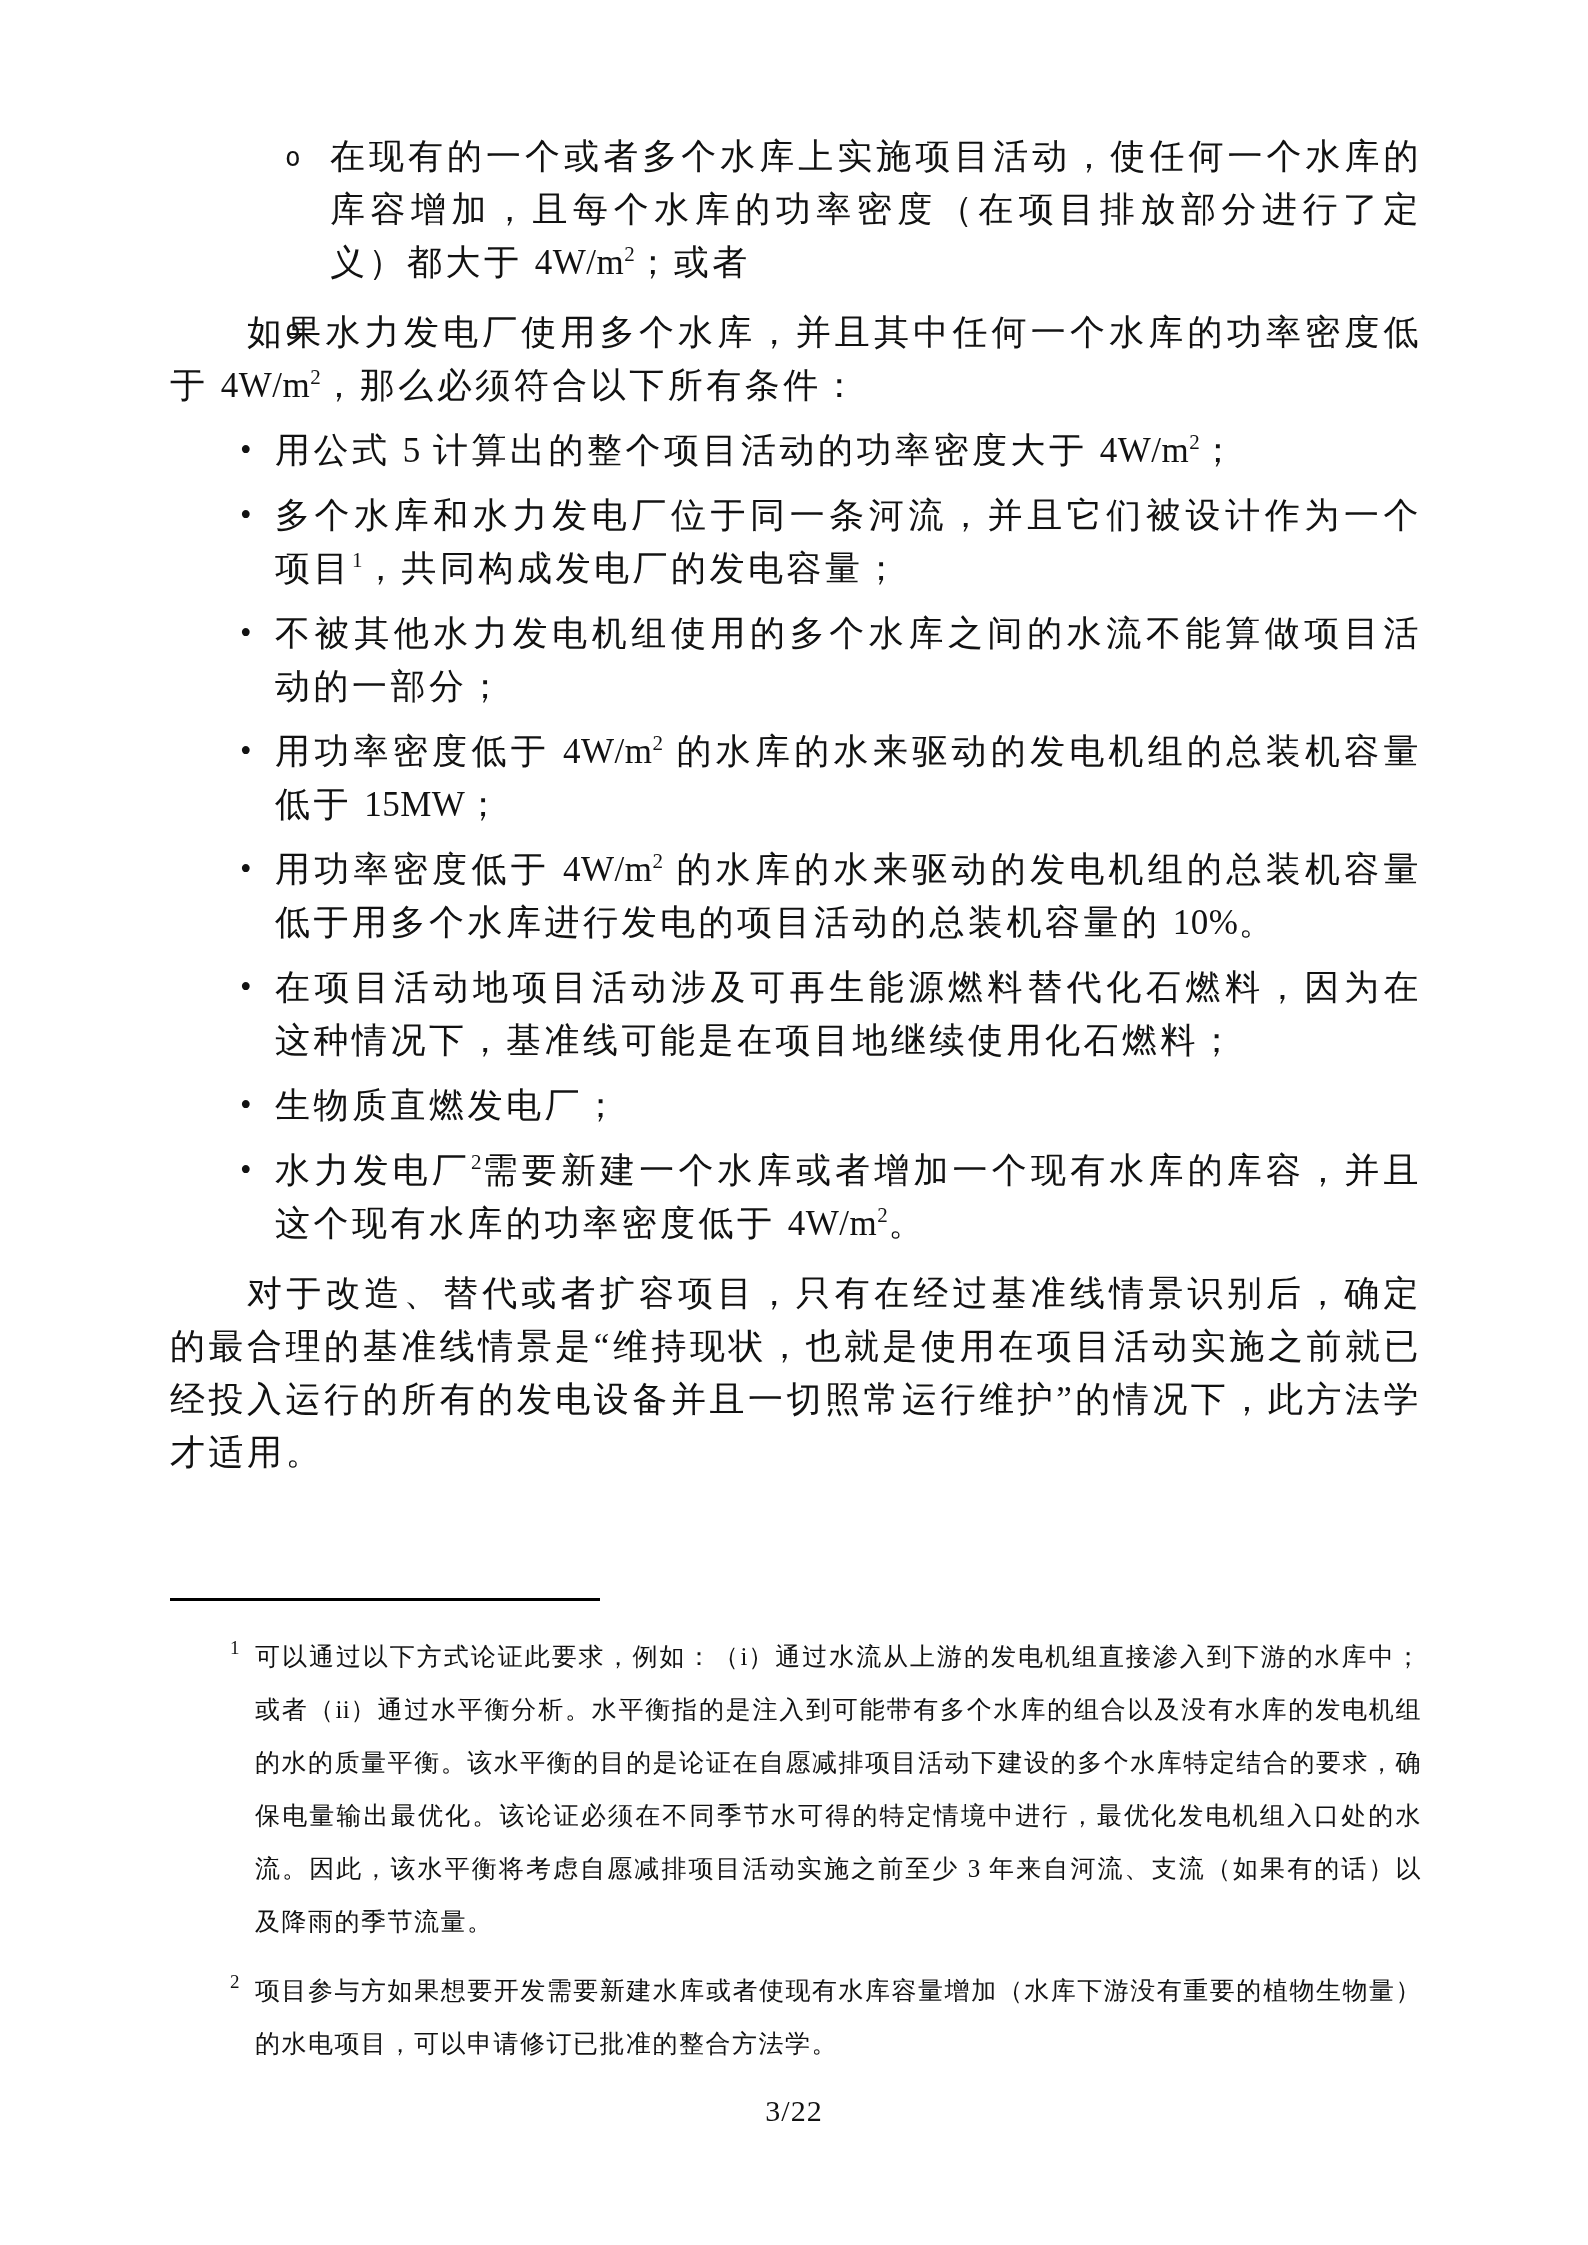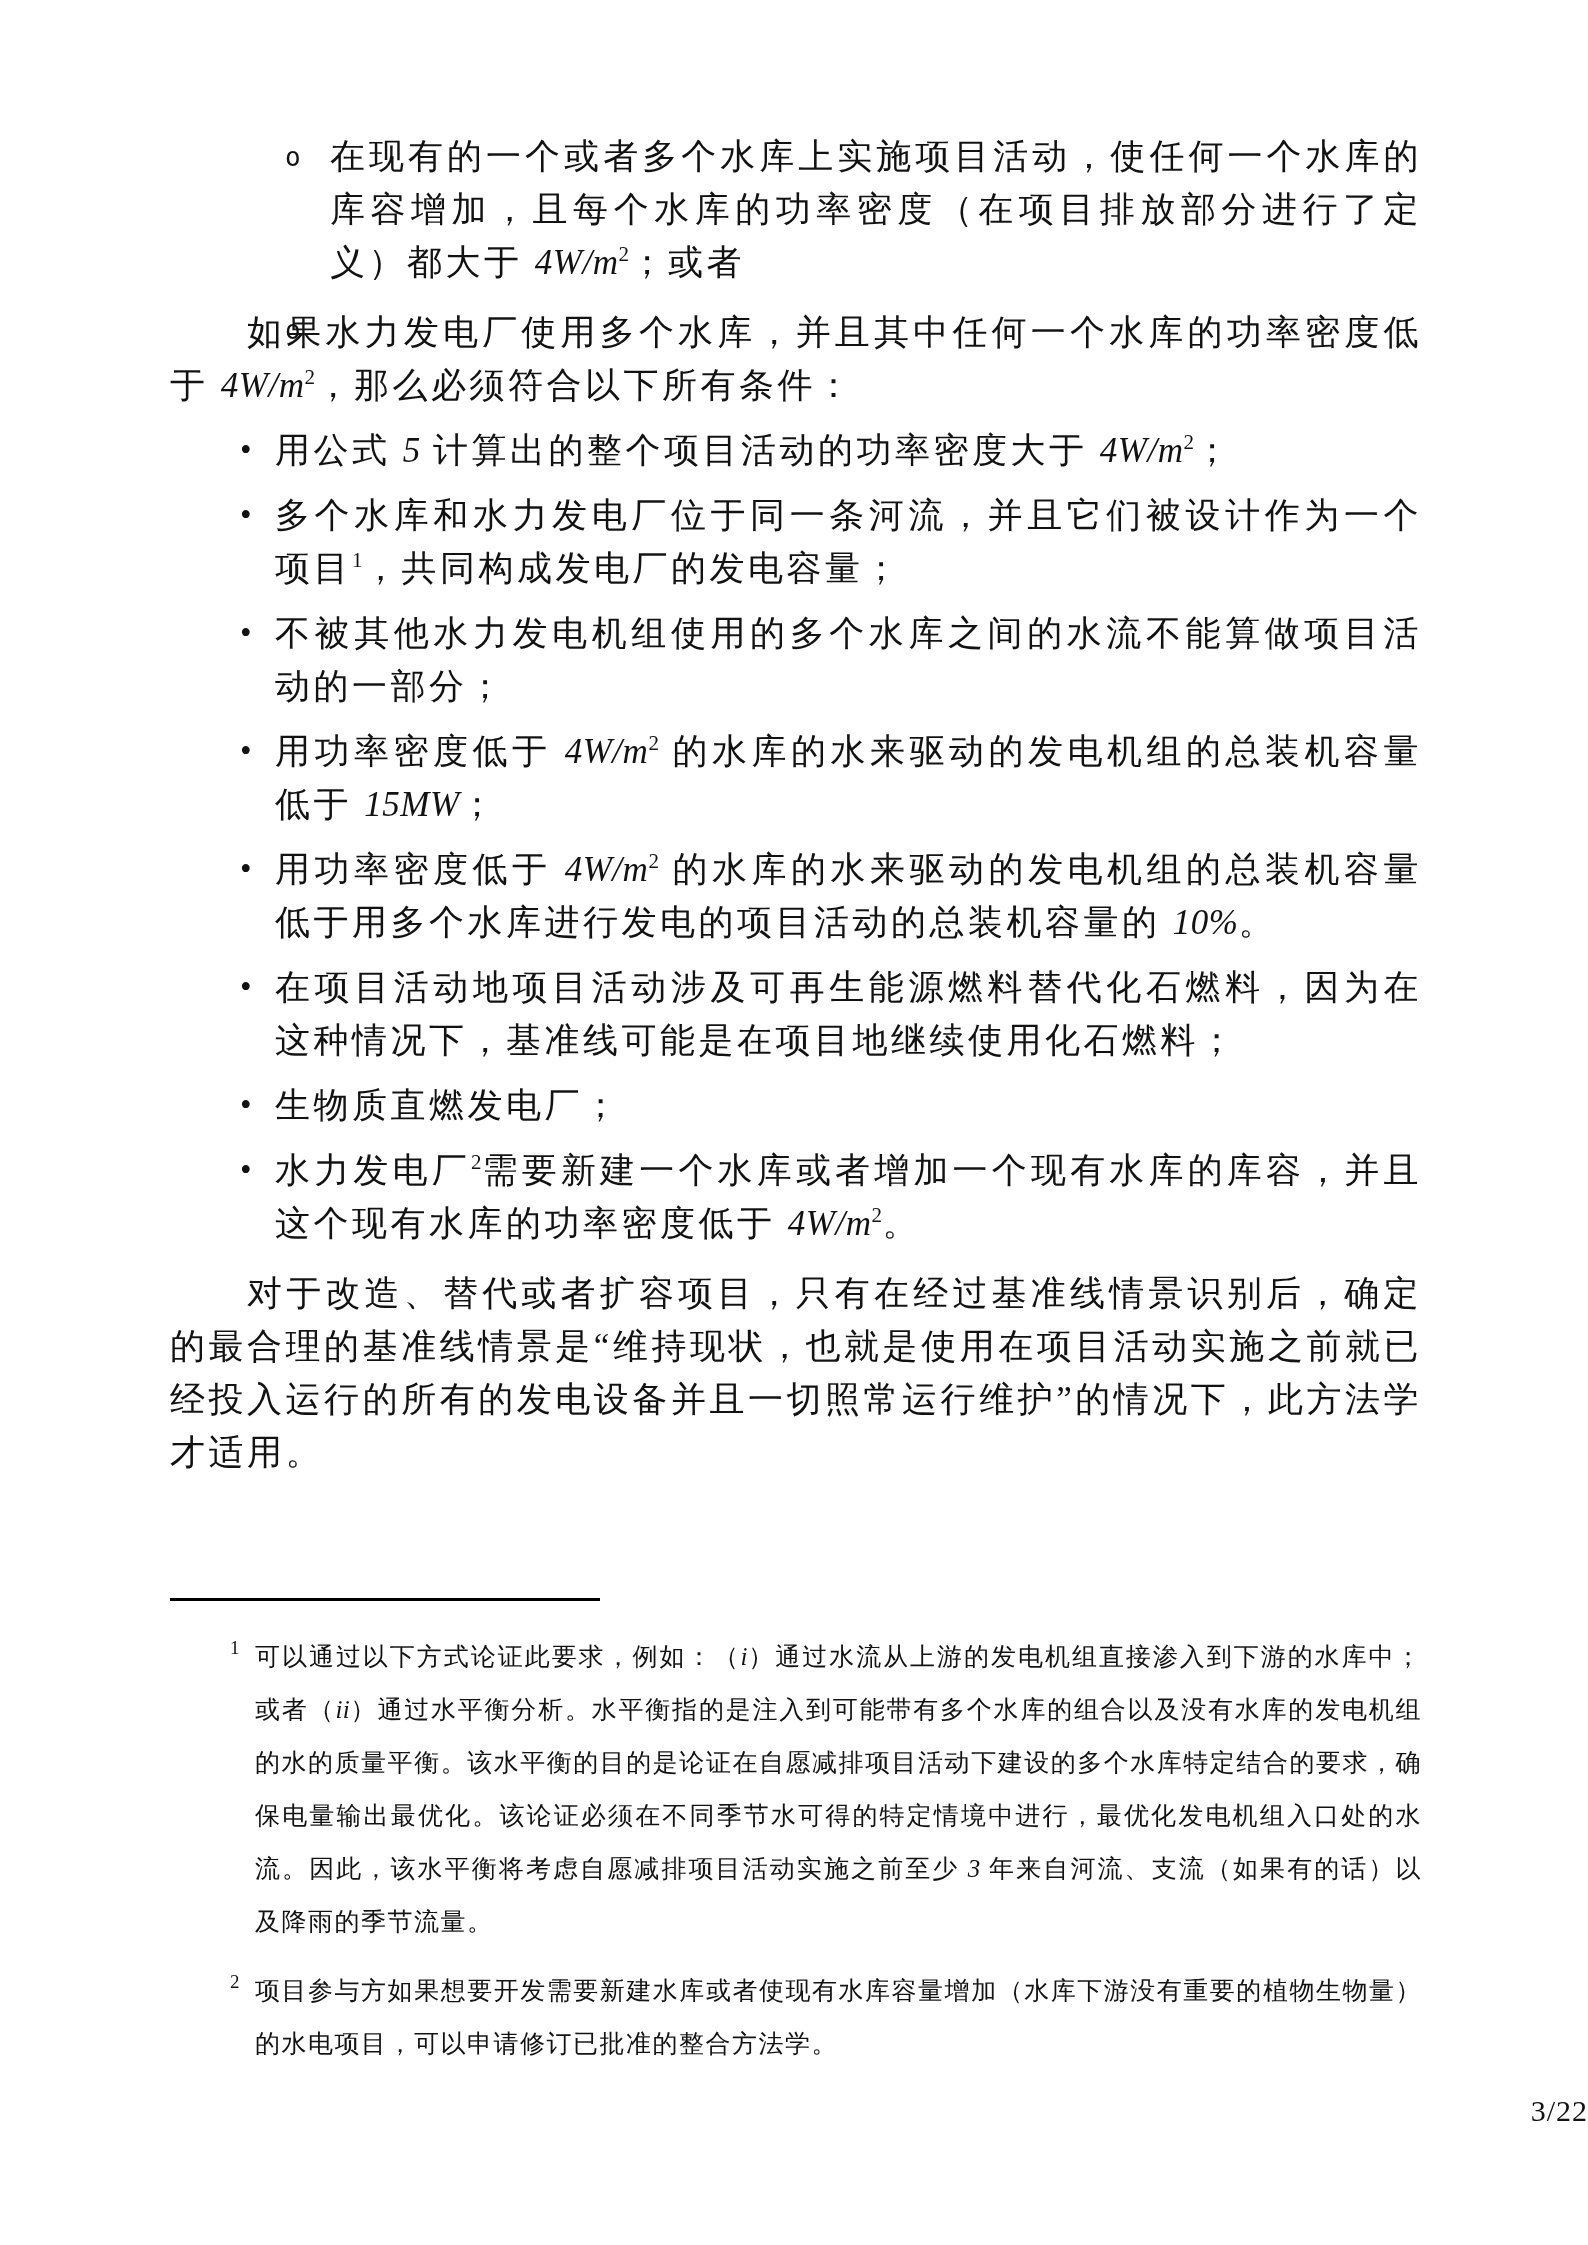--- a/index.html
+++ b/index.html
@@ -15,21 +15,21 @@
   .content {
     position: absolute;
     left: 170px;
     top: 130px;
     width: 1252px;
     font-size: 35px;
     line-height: 53px;
     letter-spacing: 3.5px;
     text-align: justify;
   }
-  .lat { letter-spacing: 0.5px; font-style: italic; }
+  .lat { letter-spacing: 0.5px; }
   sup {
     font-size: 0.6em;
     letter-spacing: 0.5px;
     vertical-align: super;
     line-height: 0;
   }
   .o-item {
     position: relative;
     padding-left: 160px;
     margin: 0 0 14px 0;
@@ -87,21 +87,21 @@
     top: -9px;
     font-size: 19px;
     line-height: 53px;
     letter-spacing: 0;
   }
   .page-number {
     position: absolute;
     top: 2094px;
     left: 0;
     width: 100%;
-    text-align: right;
+    text-align: center;
     font-size: 30px;
     letter-spacing: 1px;
   }
 </style>
 </head>
 <body>
 
 <div class="page">
 
   <div class="content">

